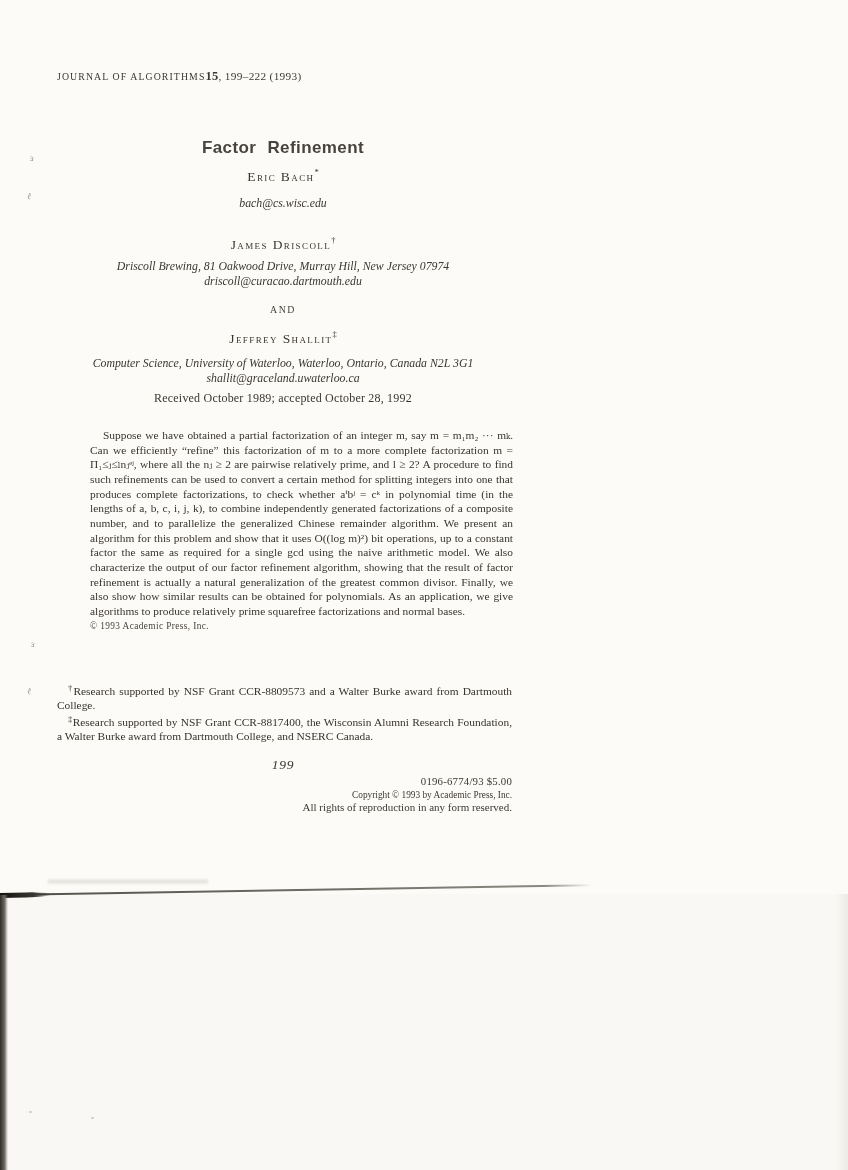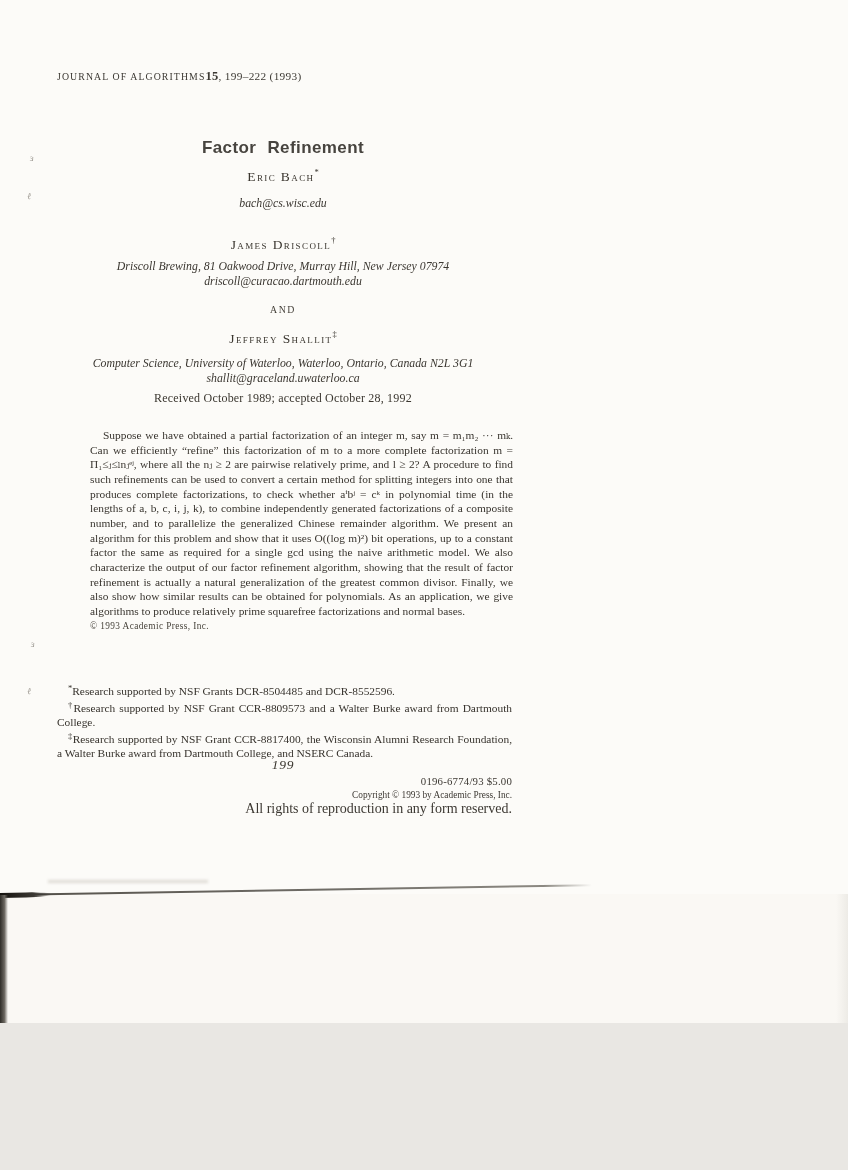--- a/index.html
+++ b/index.html
@@ -1,17 +1,17 @@
 <!DOCTYPE html>
 <html><head>
 <meta charset="utf-8">
 <style>
   html,body{margin:0;padding:0;background:#e9e7e3;}
   #scan{
-    position:relative;width:848px;height:1023px;margin:0 auto;
+    position:relative;width:848px;height:1170px;margin:0 auto;
     background:#fcfbf8;overflow:hidden;
     font-family:"Liberation Serif","DejaVu Serif",serif;color:#34312c;
   }
   .abs{position:absolute;}
   
   #journal-line{left:57px;top:66px;white-space:nowrap;color:#3c3933;}
   #journal-line .jname{font-size:9.8px;letter-spacing:1.1px;}
   #journal-line .jvol{font-size:12.5px;font-weight:bold;letter-spacing:0.3px;}
   #journal-line .jrest{font-size:11.3px;letter-spacing:0.3px;}
   
@@ -37,21 +37,21 @@
   
   #footnotes{left:57px;top:681px;width:455px;font-size:11.4px;line-height:14px;
     text-align:justify;color:#36322c;}
   .footnote{text-indent:11px;margin:0;}
   .fn-marker{font-size:8.5px;vertical-align:4px;}
   
   #page-number{top:757px;font-size:13.5px;letter-spacing:0.8px;color:#3a362f;font-style:italic;}
   #imprint{left:212px;top:775px;width:300px;text-align:right;color:#3c3832;}
   #imprint .issn{font-size:10.8px;letter-spacing:0.2px;}
   #imprint .cpy{font-size:9.3px;margin-top:2.5px;}
-  #imprint .rights{font-size:14px;margin-top:1.5px;}
+  #imprint .rights{font-size:11px;margin-top:1.5px;}
   
   .margin-mark{font-size:9px;color:#94908a;transform:rotate(12deg);}
   #mark-0{left:30px;top:153px;}
   #mark-1{left:27px;top:191px;color:#9b978f;}
   #mark-2{left:31px;top:639px;}
   #mark-3{left:27px;top:686px;color:#9b978f;}
   .speck{width:3px;height:2px;border-radius:50%;background:#cdc9c1;}
   #speck-0{left:29px;top:1111px;}
   #speck-1{left:91px;top:1117px;}
   
@@ -105,21 +105,20 @@
   </div>
 
   <div id="received-line" class="abs centered">Received October 1989; accepted October 28, 1992</div>
 
   <div id="abstract-block" class="abs">
     <div id="abstract-text">Suppose we have obtained a partial factorization of an integer m, say m = m₁m₂ ··· mₖ. Can we efficiently “refine” this factorization of m to a more complete factorization m = Π₁≤ⱼ≤ₗnⱼᵉʲ, where all the nⱼ ≥ 2 are pairwise relatively prime, and l ≥ 2? A procedure to find such refinements can be used to convert a certain method for splitting integers into one that produces complete factorizations, to check whether aⁱbʲ = cᵏ in polynomial time (in the lengths of a, b, c, i, j, k), to combine independently generated factorizations of a composite number, and to parallelize the generalized Chinese remainder algorithm. We present an algorithm for this problem and show that it uses O((log m)²) bit operations, up to a constant factor the same as required for a single gcd using the naive arithmetic model. We also characterize the output of our factor refinement algorithm, showing that the result of factor refinement is actually a natural generalization of the greatest common divisor. Finally, we also show how similar results can be obtained for polynomials. As an application, we give algorithms to produce relatively prime squarefree factorizations and normal bases.</div>
     <div id="abstract-copyright">© 1993 Academic Press, Inc.</div>
   </div>
 
   <div id="footnotes" class="abs">
-    <p class="footnote"><sup class="fn-marker">*</sup><span>Research supported by NSF Grants DCR-8504485 and DCR-8552596.</span></p>
     <p class="footnote"><sup class="fn-marker">†</sup><span>Research supported by NSF Grant CCR-8809573 and a Walter Burke award from Dartmouth College.</span></p>
     <p class="footnote"><sup class="fn-marker">‡</sup><span>Research supported by NSF Grant CCR-8817400, the Wisconsin Alumni Research Foundation, a Walter Burke award from Dartmouth College, and NSERC Canada.</span></p>
   </div>
 
   <div id="page-number" class="abs centered">199</div>
 
   <div id="imprint" class="abs">
     <div class="issn">0196-6774/93 $5.00</div>
     <div class="cpy">Copyright © 1993 by Academic Press, Inc.</div>
     <div class="rights">All rights of reproduction in any form reserved.</div>

